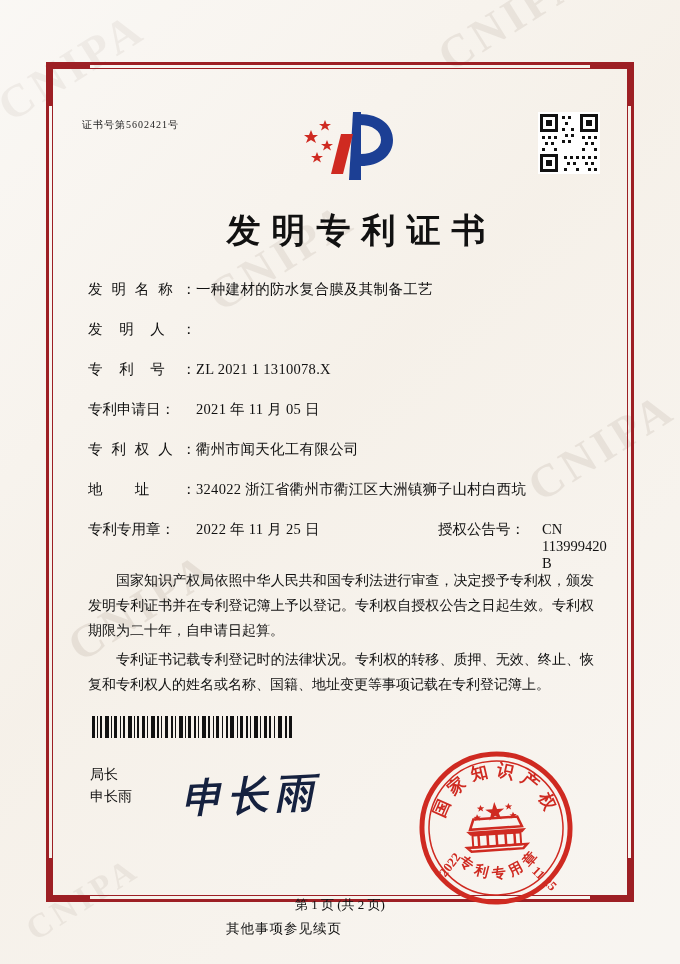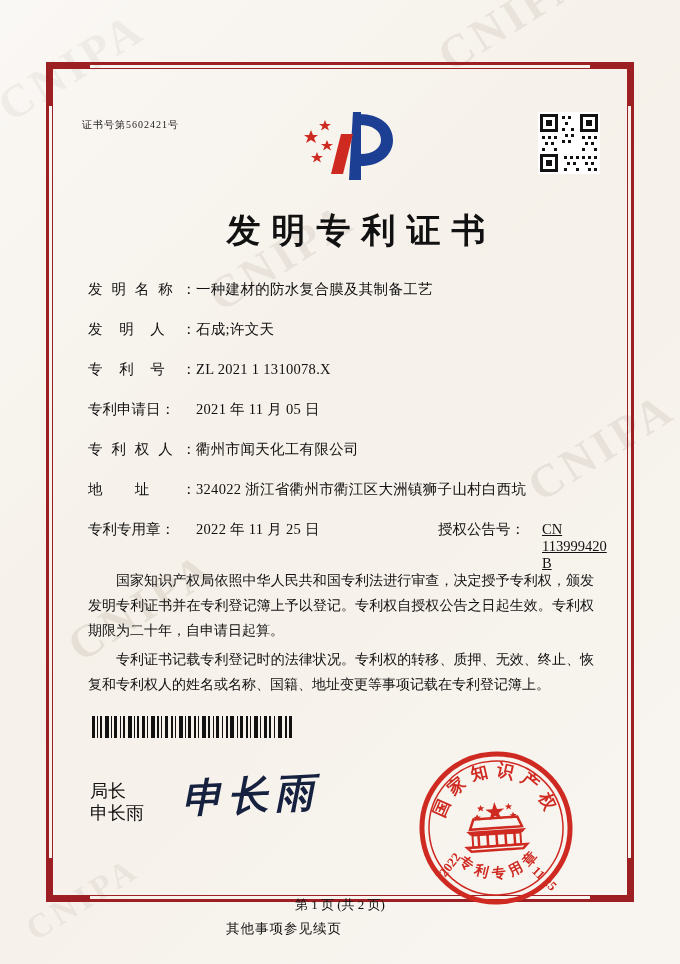--- a/index.html
+++ b/index.html
@@ -148,21 +148,21 @@
   .field-value {
     flex: 1;
     letter-spacing: 0.3px;
   }
   .field-row.split .field-value { flex: 0 0 auto; width: 242px; }
   .field-label2 {
     width: 104px;
     flex: 0 0 104px;
     white-space: nowrap;
   }
-  .field-value2 { flex: 1; text-decoration: underline; }
+  .field-value2 { flex: 1; }
 
   
   .paragraphs {
     position: absolute;
     top: 500px;
     left: 36px;
     width: 506px;
     font-size: 14px;
     line-height: 25px;
     color: #111;
@@ -179,22 +179,22 @@
     left: 40px;
     top: 648px;
     width: 200px;
     height: 22px;
   }
 
   
   .sig-label {
     position: absolute;
     left: 38px;
-    top: 712px;
-    font-size: 18px;
+    top: 696px;
+    font-size: 14px;
     line-height: 22px;
     color: #111;
   }
   .signature {
     position: absolute;
     left: 130px;
     top: 700px;
     font-size: 40px;
     font-family: "DejaVu Serif", serif;
     font-style: italic;
@@ -344,21 +344,20 @@
         <div class="field-value">一种建材的防水复合膜及其制备工艺</div>
       </div>
 
       <div class="field-row">
         <div class="field-label spaced">
           <span>发</span>
           <span>明</span>
           <span>人</span>
           <span>：</span>
         </div>
-        <div class="field-value">石成;许文天</div>
       </div>
 
       <div class="field-row">
         <div class="field-label spaced">
           <span>专</span>
           <span>利</span>
           <span>号</span>
           <span>：</span>
         </div>
         <div class="field-value">ZL 2021 1 1310078.X</div>

